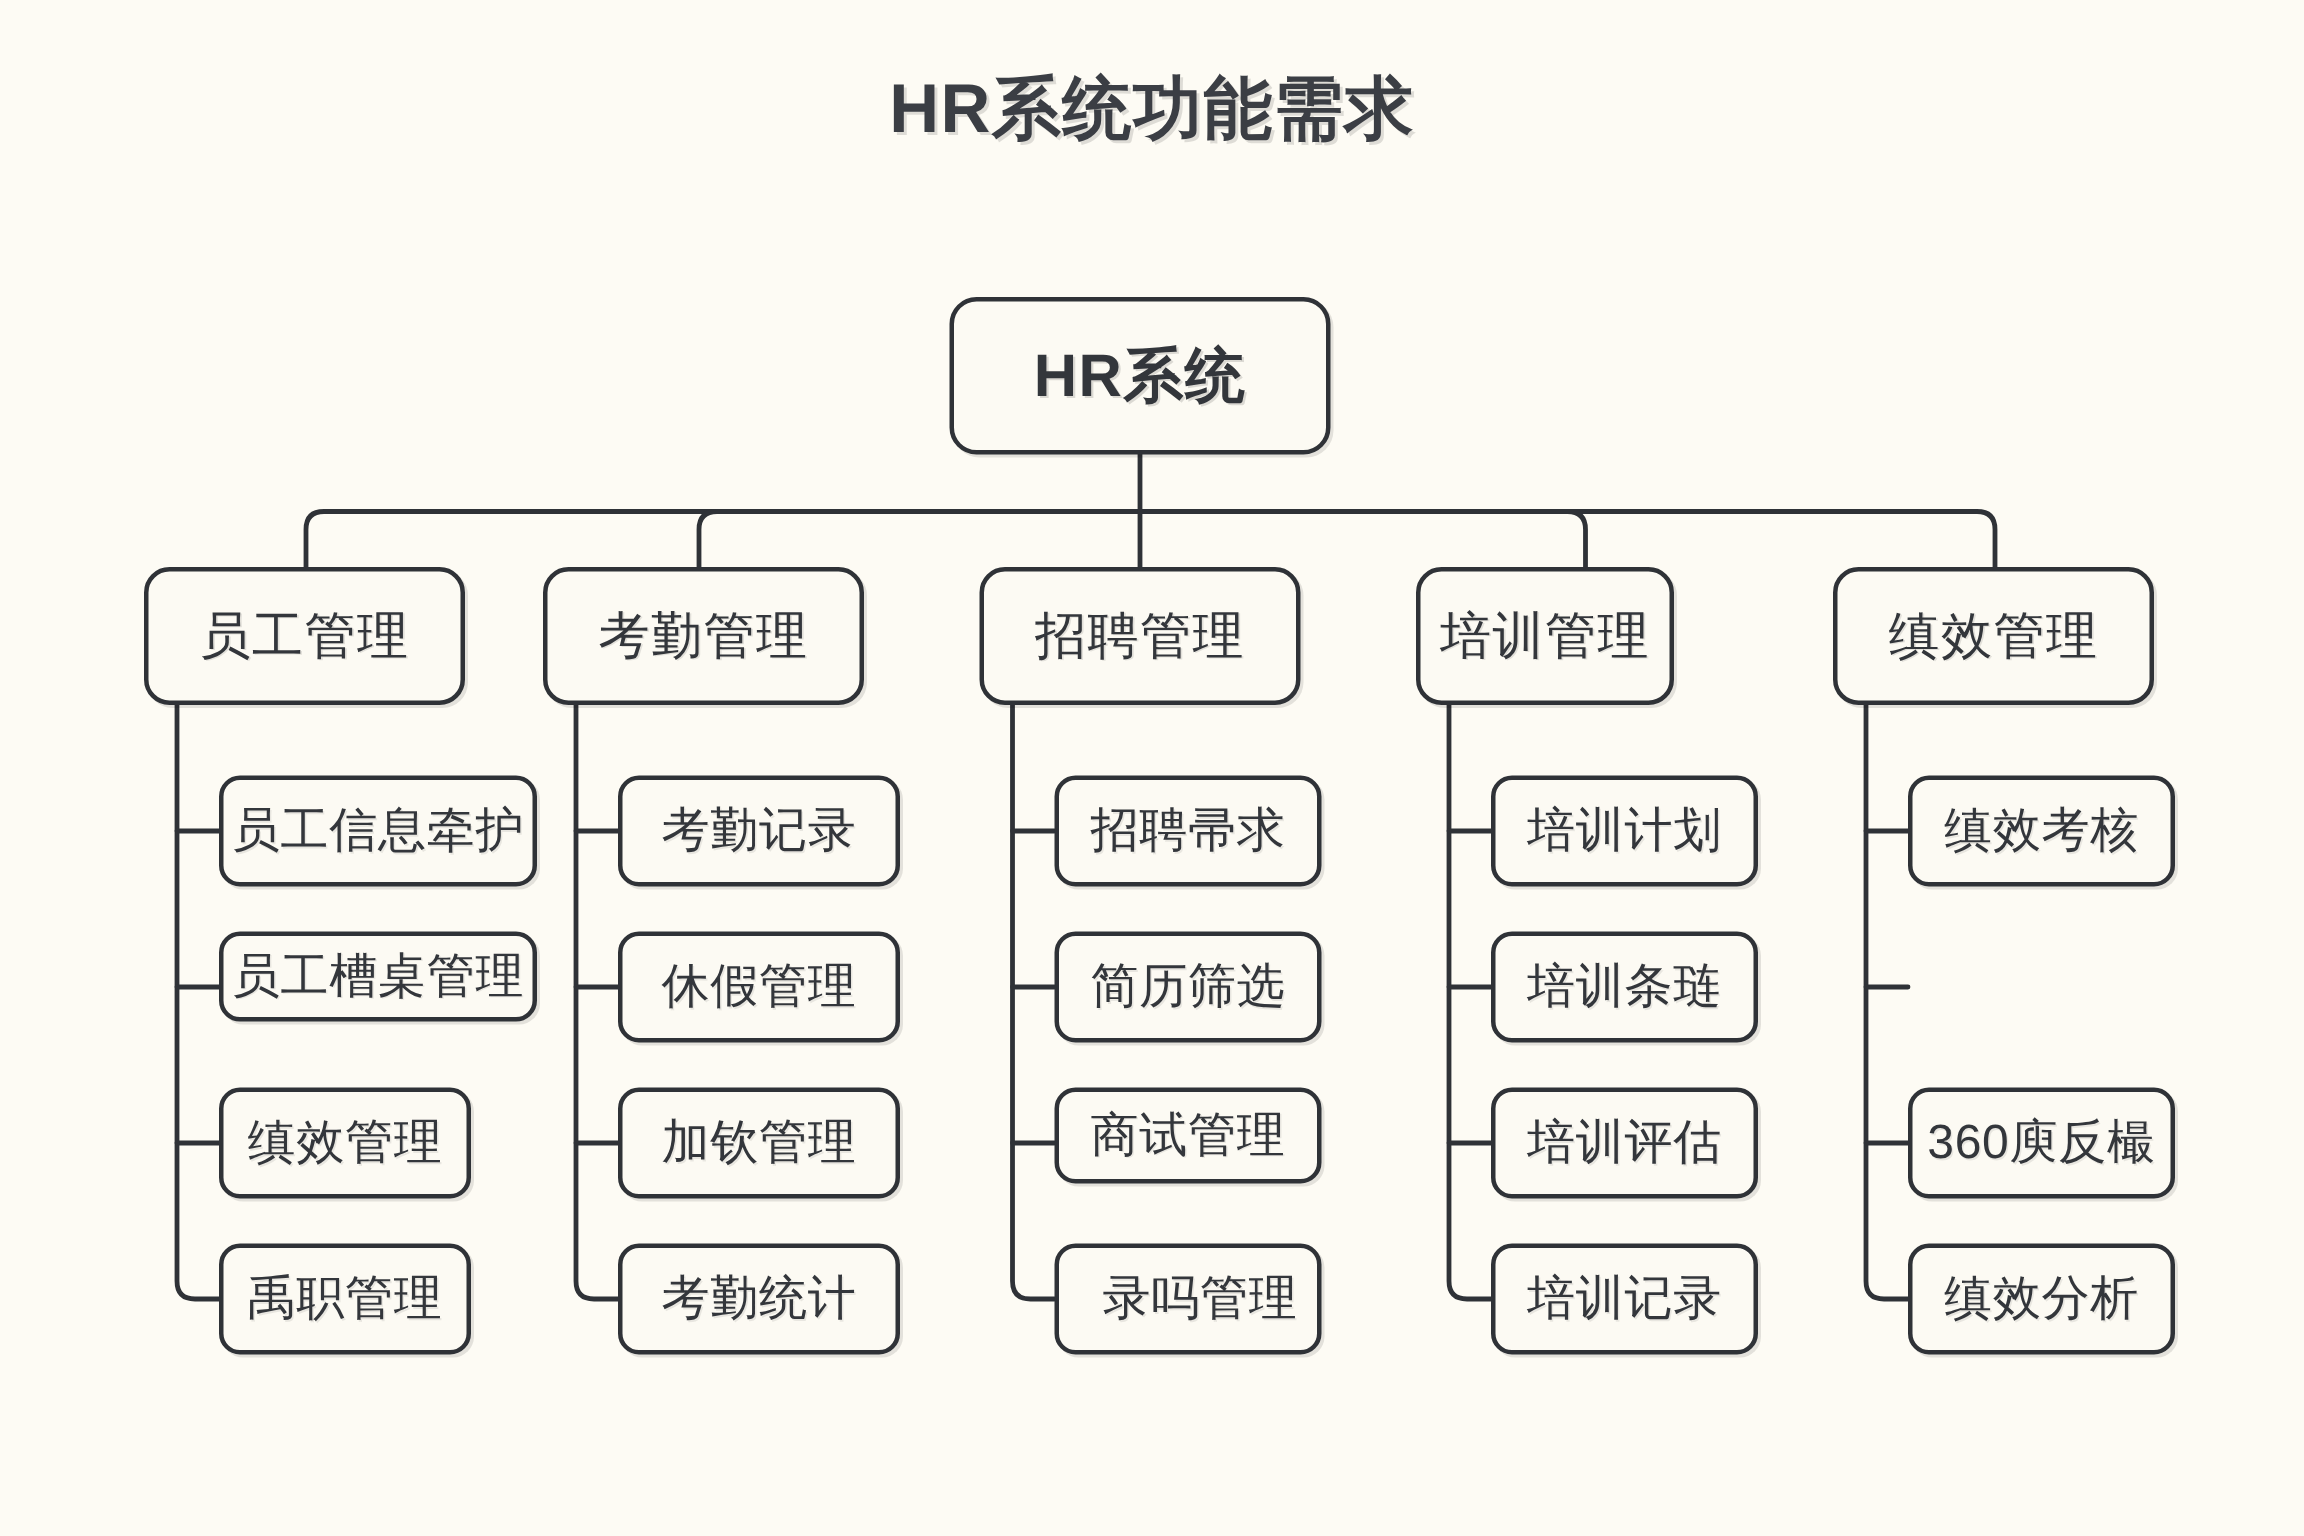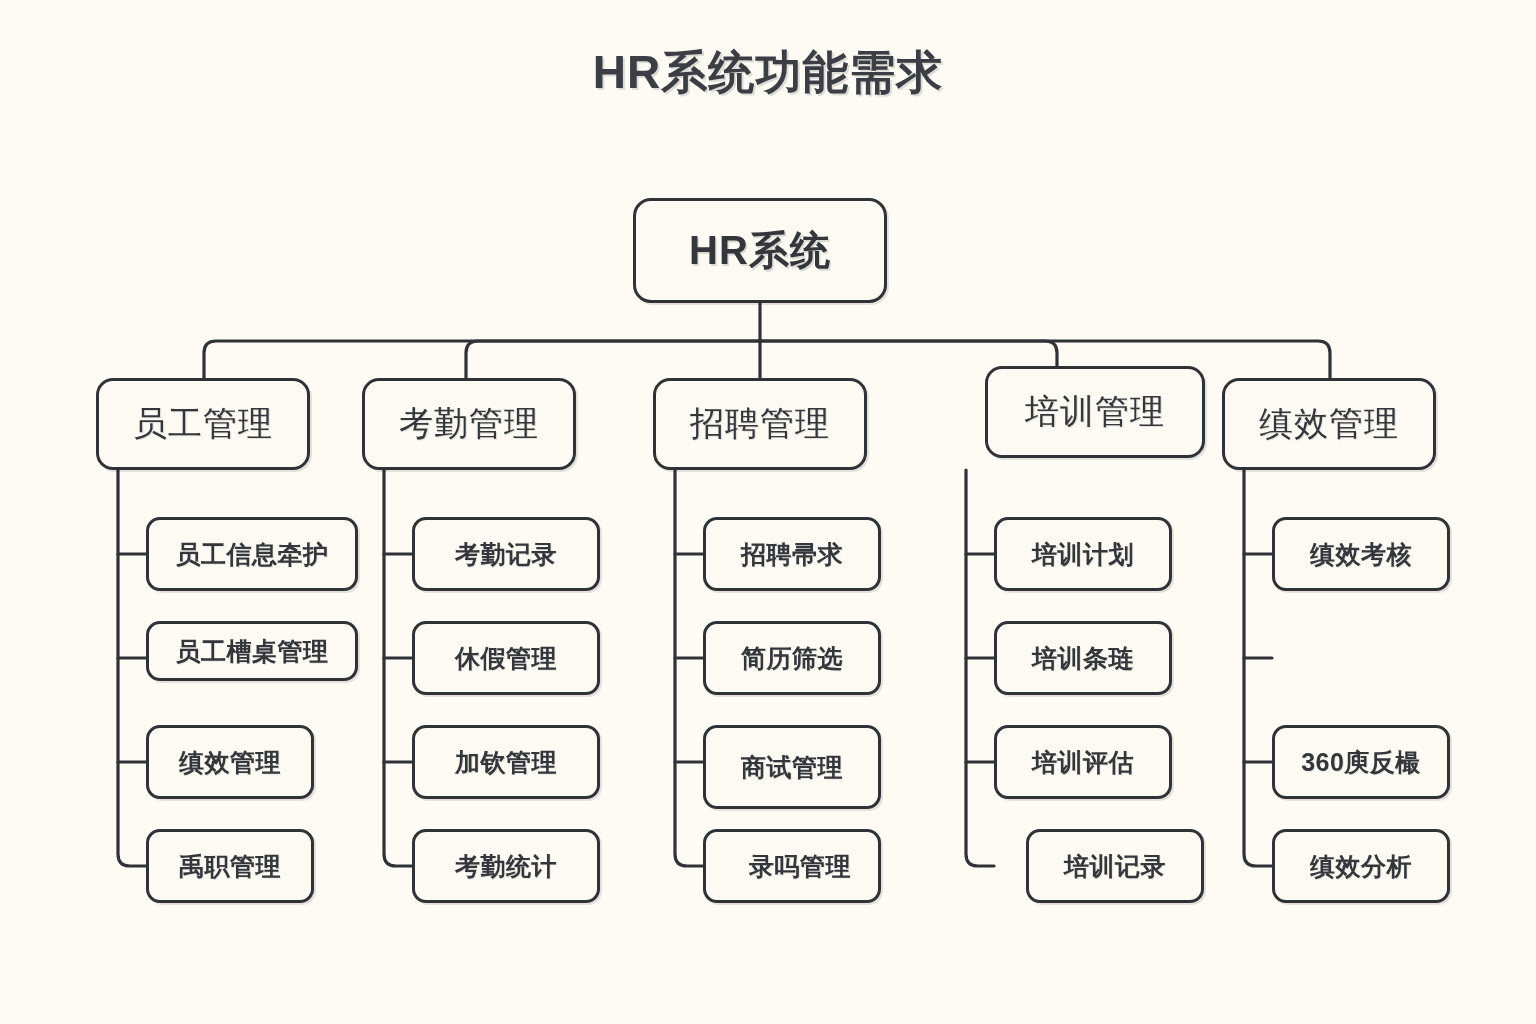--- a/index.html
+++ b/index.html
@@ -86,22 +86,22 @@
     border-radius: 17px;
     font-size: 34px;
     font-weight: 400;
     letter-spacing: 1px;
     text-shadow: 1.2px 1.2px 0 rgba(0,0,0,0.10);
   }
 
   .node.leaf {
     border-radius: 14px;
     border-width: 3px;
-    font-size: 25px;
-    font-weight: 700;
+    font-size: 32px;
+    font-weight: 400;
     letter-spacing: 0.5px;
     text-shadow: 1px 1px 0 rgba(0,0,0,0.08);
   }
 </style>
 </head>
 <body>
 
 <div id="canvas">
 
   <div id="title">HR系统功能需求</div>
@@ -152,27 +152,27 @@
 
   <div class="node branch" style="left:362px; top:378px; width:214px; height:92px;">考勤管理</div>
   <div class="node leaf" style="left:412px; top:517px; width:188px; height:74px;">考勤记录</div>
   <div class="node leaf" style="left:412px; top:621px; width:188px; height:74px;">休假管理</div>
   <div class="node leaf" style="left:412px; top:725px; width:188px; height:74px;">加钦管理</div>
   <div class="node leaf" style="left:412px; top:829px; width:188px; height:74px;">考勤统计</div>
 
   <div class="node branch" style="left:653px; top:378px; width:214px; height:92px;">招聘管理</div>
   <div class="node leaf" style="left:703px; top:517px; width:178px; height:74px;">招聘帚求</div>
   <div class="node leaf" style="left:703px; top:621px; width:178px; height:74px;">简历筛选</div>
-  <div class="node leaf" style="left:703px; top:725px; width:178px; height:84px;">商试管理</div>
+  <div class="node leaf" style="left:703px; top:725px; width:178px; height:64px;">商试管理</div>
   <div class="node leaf" style="left:703px; top:829px; width:178px; height:74px;padding-left:16px;">录吗管理</div>
 
-  <div class="node branch" style="left:944px; top:366px; width:220px; height:92px;margin-left:41px;">培训管理</div>
+  <div class="node branch" style="left:944px; top:378px; width:172px; height:92px;">培训管理</div>
   <div class="node leaf" style="left:994px; top:517px; width:178px; height:74px;">培训计划</div>
   <div class="node leaf" style="left:994px; top:621px; width:178px; height:74px;">培训条琏</div>
   <div class="node leaf" style="left:994px; top:725px; width:178px; height:74px;">培训评估</div>
-  <div class="node leaf" style="left:994px; top:829px; width:178px; height:74px;margin-left:32px;">培训记录</div>
+  <div class="node leaf" style="left:994px; top:829px; width:178px; height:74px;">培训记录</div>
 
   <div class="node branch" style="left:1222px; top:378px; width:214px; height:92px;">缜效管理</div>
   <div class="node leaf" style="left:1272px; top:517px; width:178px; height:74px;">缜效考核</div>
   <div class="node leaf" style="left:1272px; top:725px; width:178px; height:74px;">360庾反樶</div>
   <div class="node leaf" style="left:1272px; top:829px; width:178px; height:74px;">缜效分析</div>
 
 </div>
 
 </body></html>

